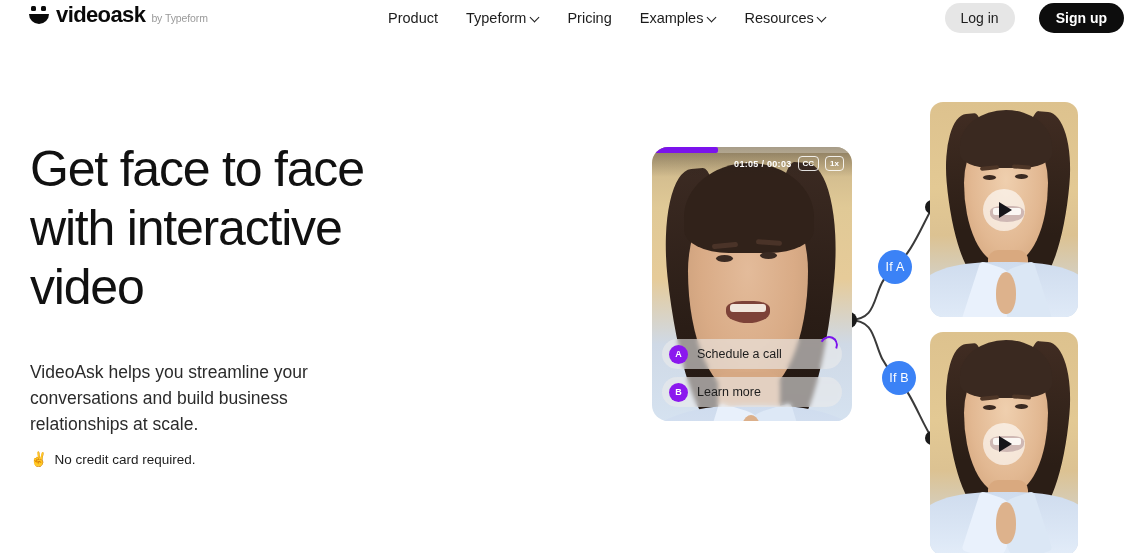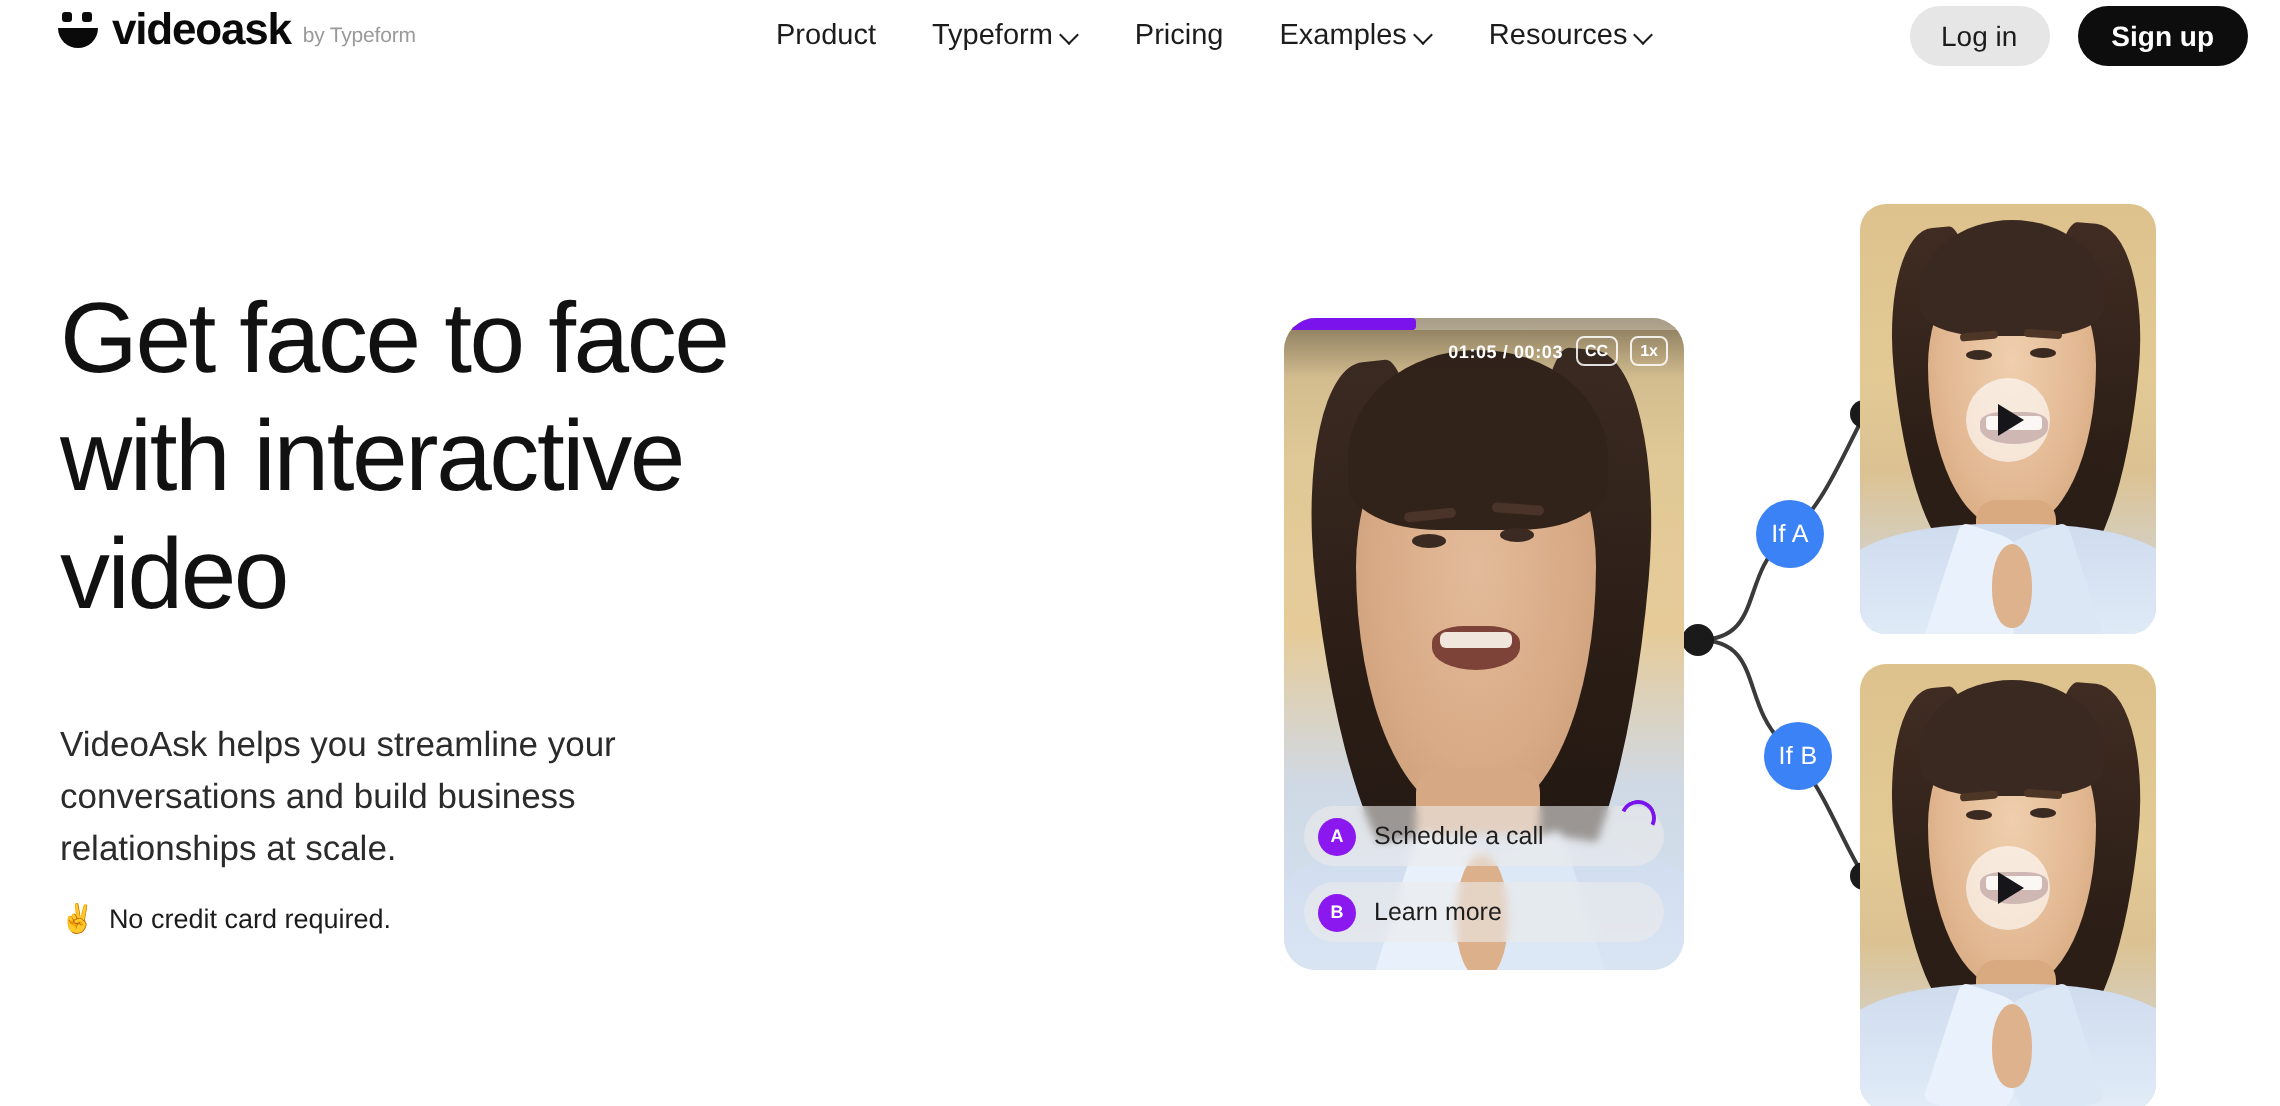--- a/index.html
+++ b/index.html
@@ -34,21 +34,21 @@
     font-size: 14.5px; color: #1c1c1c; cursor: pointer; white-space: nowrap;
   }
   .caret { display: inline-block; width: 9px; height: 9px; position: relative; top: -1px; }
   .caret::before {
     content: ""; position: absolute; left: 0.5px; top: 1px;
     width: 6px; height: 6px;
     border-right: 1.4px solid #1c1c1c; border-bottom: 1.4px solid #1c1c1c;
     transform: rotate(45deg);
   }
 
-  .auth { position: absolute; right: 16px; top: 3px; display: flex; gap: 14px; }
+  .auth { position: absolute; right: 16px; top: 3px; display: flex; gap: 24px; }
   .btn-login {
     background: #e6e6e6; color: #1c1c1c; border: none;
     border-radius: 20px; padding: 7px 16px; font-size: 14px; cursor: pointer;
     font-family: inherit;
   }
   .btn-signup {
     background: #0d0d0d; color: #fff; border: none;
     border-radius: 20px; padding: 7px 17px; font-size: 14px; font-weight: bold; cursor: pointer;
     font-family: inherit;
   }
@@ -73,24 +73,23 @@
   .note { margin-top: 14px; display: flex; align-items: center; gap: 7px; font-size: 13.5px; color: #1c1c1c; }
   .note-emoji { font-size: 14px; }
 
   
   .visual { position: absolute; left: 620px; top: 80px; width: 500px; height: 473px; }
 
   .connectors { position: absolute; left: 0; top: 0; width: 500px; height: 473px; }
 
   
   .video-main {
-    position: absolute; left: 22px; top: 67px; width: 200px; height: 326px;
+    position: absolute; left: 32px; top: 67px; width: 200px; height: 274px;
     border-radius: 16px; overflow: hidden;
     background: linear-gradient(180deg,#c9b48a 0%,#e0c996 22%,#e6cb99 48%,#cfd9e6 72%,#d5e2f0 100%);
-    margin-top: 12px;
   }
   .vm-face {
     position: absolute; left: 36px; top: 34px; width: 120px; height: 215px;
     background: radial-gradient(ellipse at 50% 42%, #e3bb9a 0%, #d9ab86 55%, #c59a76 100%);
     border-radius: 50% 50% 46% 46% / 42% 42% 58% 58%;
   }
   .vm-hair-l {
     position: absolute; left: 18px; top: 22px; width: 58px; height: 260px;
     background: linear-gradient(180deg,#3b2a22 0%,#2a1d16 60%,#241913 100%);
     border-radius: 60% 20% 40% 60% / 40% 20% 60% 60%;

